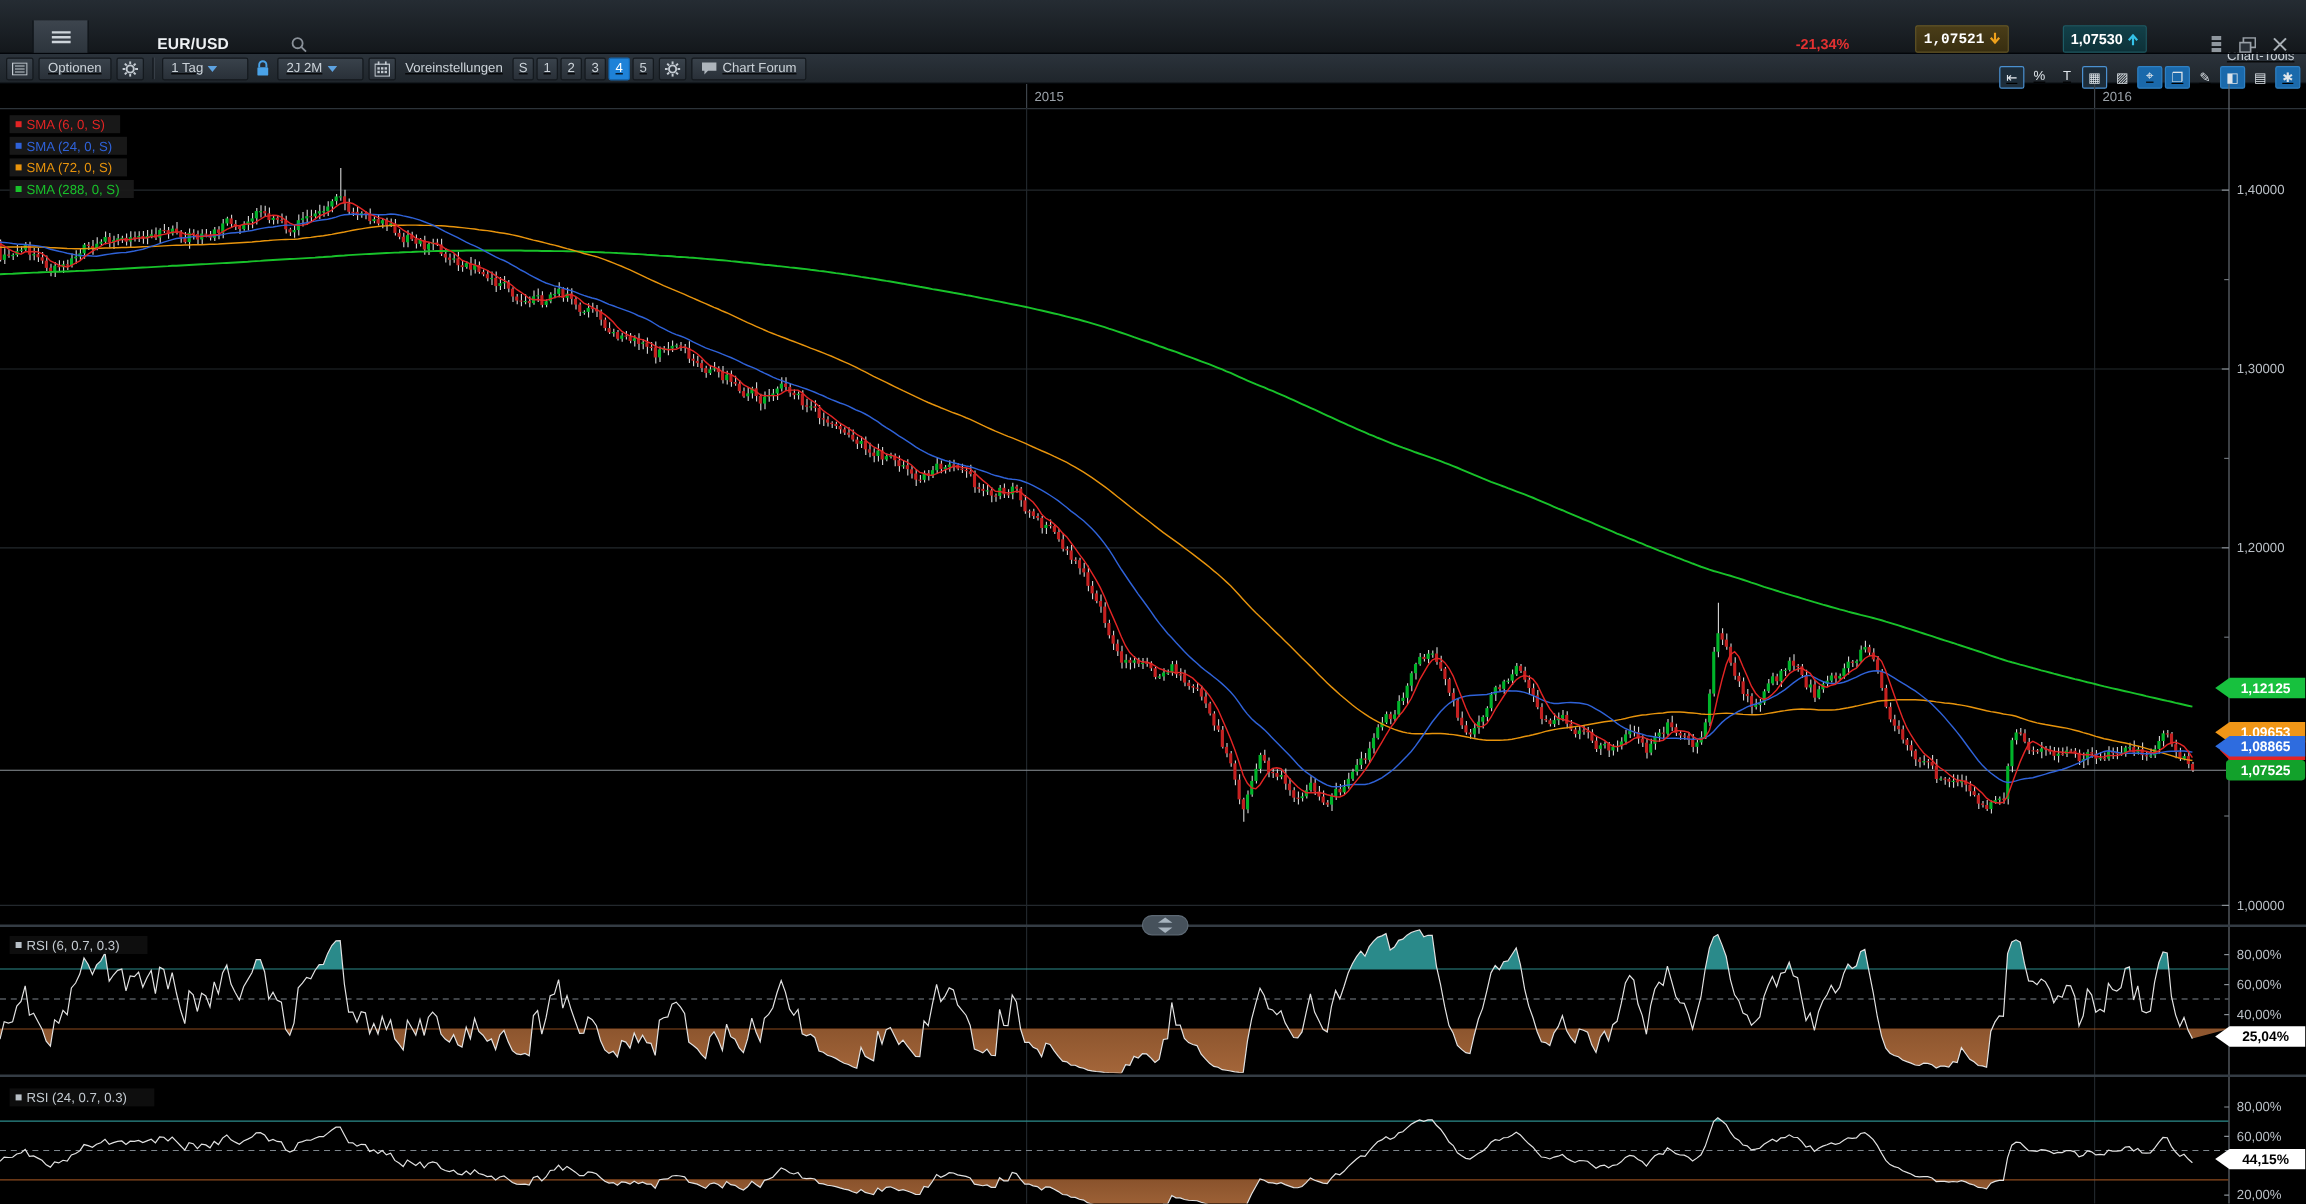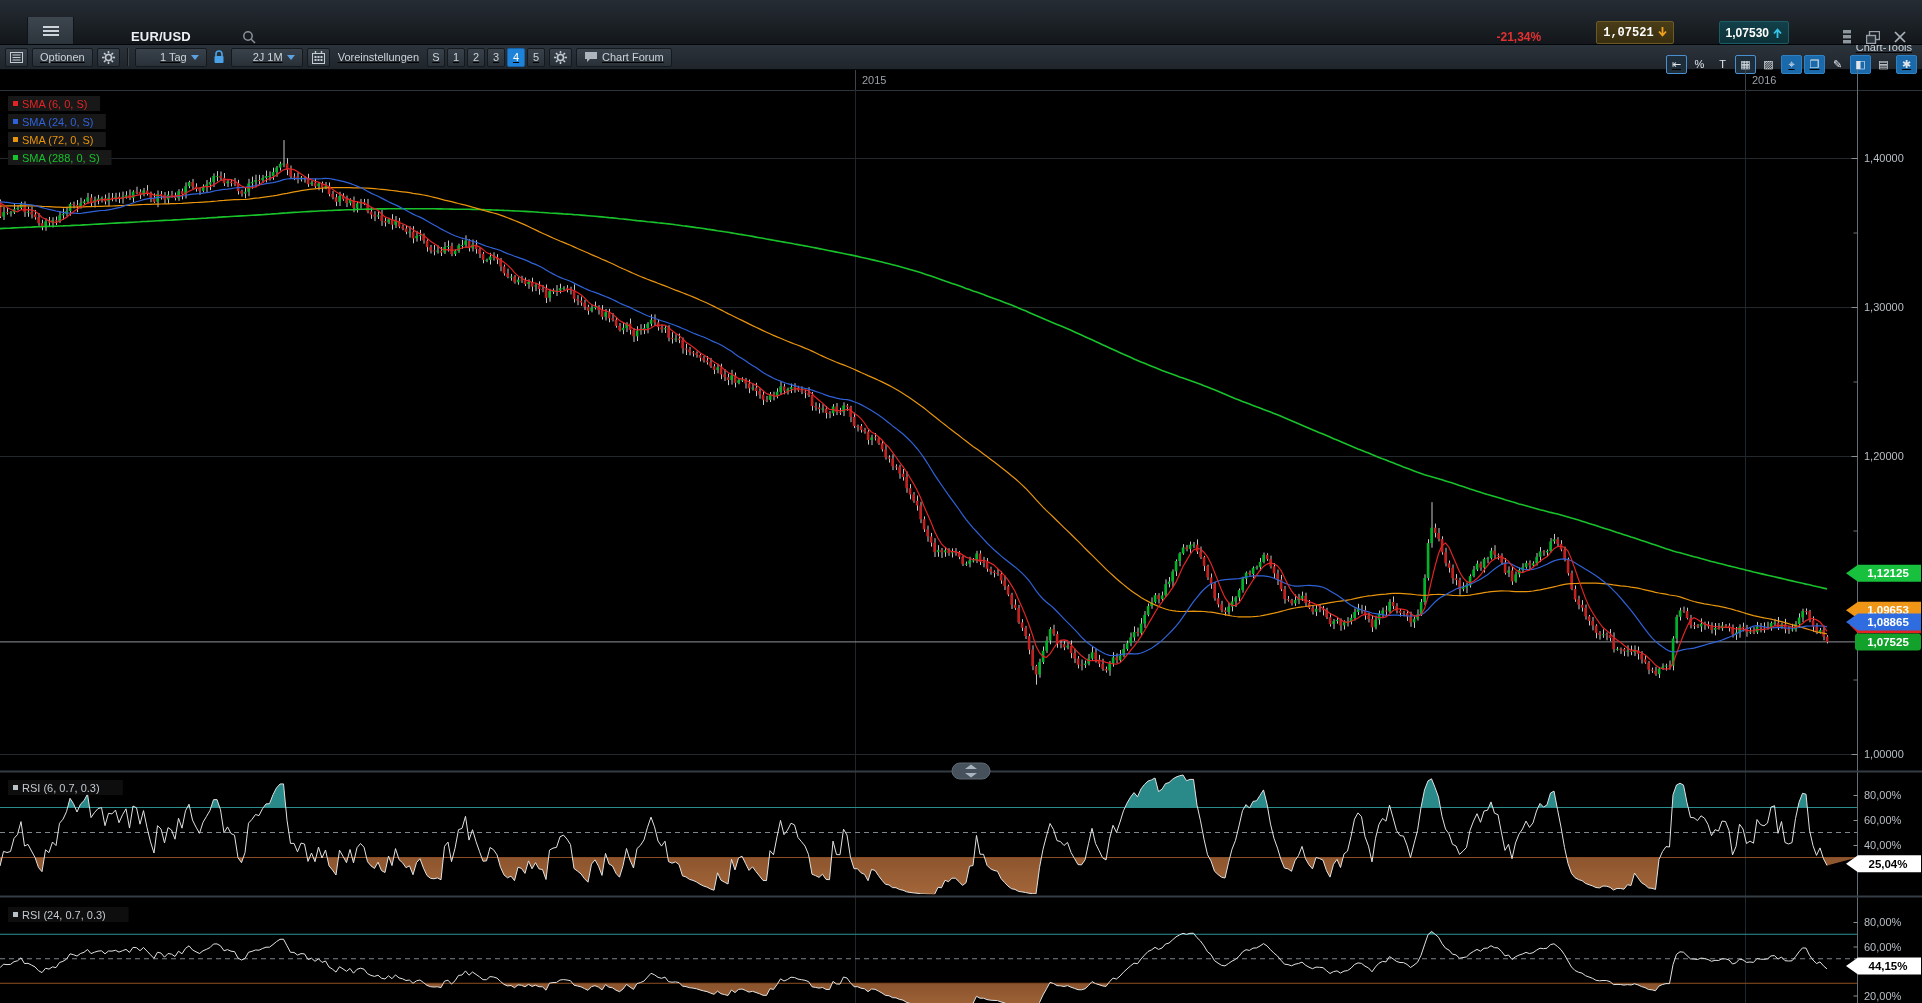--- a/index.html
+++ b/index.html
@@ -18,21 +18,21 @@
   .quote.buy{background:linear-gradient(#124049,#0d3138);border:1px solid #1c5c66;}
   .winicons{display:flex;align-items:center;gap:14px;margin:0 16px 0 10px;}
   .toolbar{box-sizing:border-box;height:25px;background:linear-gradient(#2b333b,#1f252b);
     display:flex;align-items:center;gap:4px;padding:0 5px;border-bottom:1px solid #04070a;text-decoration:underline;}
   .tbtn{box-sizing:border-box;height:19px;display:inline-flex;align-items:center;gap:4px;padding:0 7px;
     background:linear-gradient(#39424b,#293038);border:1px solid #14191e;border-radius:2px;
     color:#ccd3d9;font-size:11px;cursor:pointer;white-space:nowrap;}
   .tbtn.icononly{padding:0 4px;}
   .tbtn.num{width:18px;justify-content:center;padding:0;}
   .tbtn.active{background:#1e82d8;border-color:#1564ab;color:#fff;}
-  .ddl{min-width:72px;justify-content:flex-end;}
+  .ddl{min-width:72px;justify-content:flex-start;}
   .sep{width:1px;height:18px;background:#11161b;box-shadow:1px 0 0 #3c444d;margin:0 3px;}
   .cttools{margin-left:auto;display:flex;align-items:flex-end;gap:2px;flex-direction:column;}
   .ctlabel{color:#ccd3d9;font-size:11px;margin-right:5px;}
   .cticon{box-sizing:border-box;width:21px;height:19px;display:inline-flex;align-items:center;justify-content:center;
     color:#dfe5ea;font-size:11px;border-radius:2px;cursor:pointer;border:1px solid transparent;}
   .cticon.border{border-color:#4a90d0;background:#1d2d3a;}
   .cticon.fill{background:#1a69ab;border-color:#2f81c4;}
   .chartarea{width:1590px;height:951px;background:#000;}
   svg text{font-family:"Liberation Sans",sans-serif;}
 </style>
@@ -121,21 +121,21 @@
     <span>1 Tag</span>
     <svg width="8" height="5">
         <polygon points="0,0 8,0 4,5" fill="#5da2e0"></polygon>
       </svg>
   </button>
   <svg width="12" height="14" style="margin:0 2px;">
     <path d="M3 6 V4 a3 3 0 0 1 6 0 V6" fill="none" stroke="#4aa3e8" stroke-width="1.6"></path>
     <rect x="1.5" y="6" width="9" height="7" rx="1" fill="#4aa3e8"></rect>
   </svg>
   <button class="tbtn ddl">
-    <span>2J 1M</span>
+    <span>2J 2M</span>
     <svg width="8" height="5">
         <polygon points="0,0 8,0 4,5" fill="#5da2e0"></polygon>
       </svg>
   </button>
   <button class="tbtn icononly">
     <svg width="13" height="13">
       <rect x="0.5" y="2.5" width="12" height="10" fill="none" stroke="#c4cbd2"></rect>
       <line x1="3.5" y1="0" x2="3.5" y2="3" stroke="#c4cbd2" stroke-width="1.4"></line>
       <line x1="9.5" y1="0" x2="9.5" y2="3" stroke="#c4cbd2" stroke-width="1.4"></line>
       <g fill="#c4cbd2">

